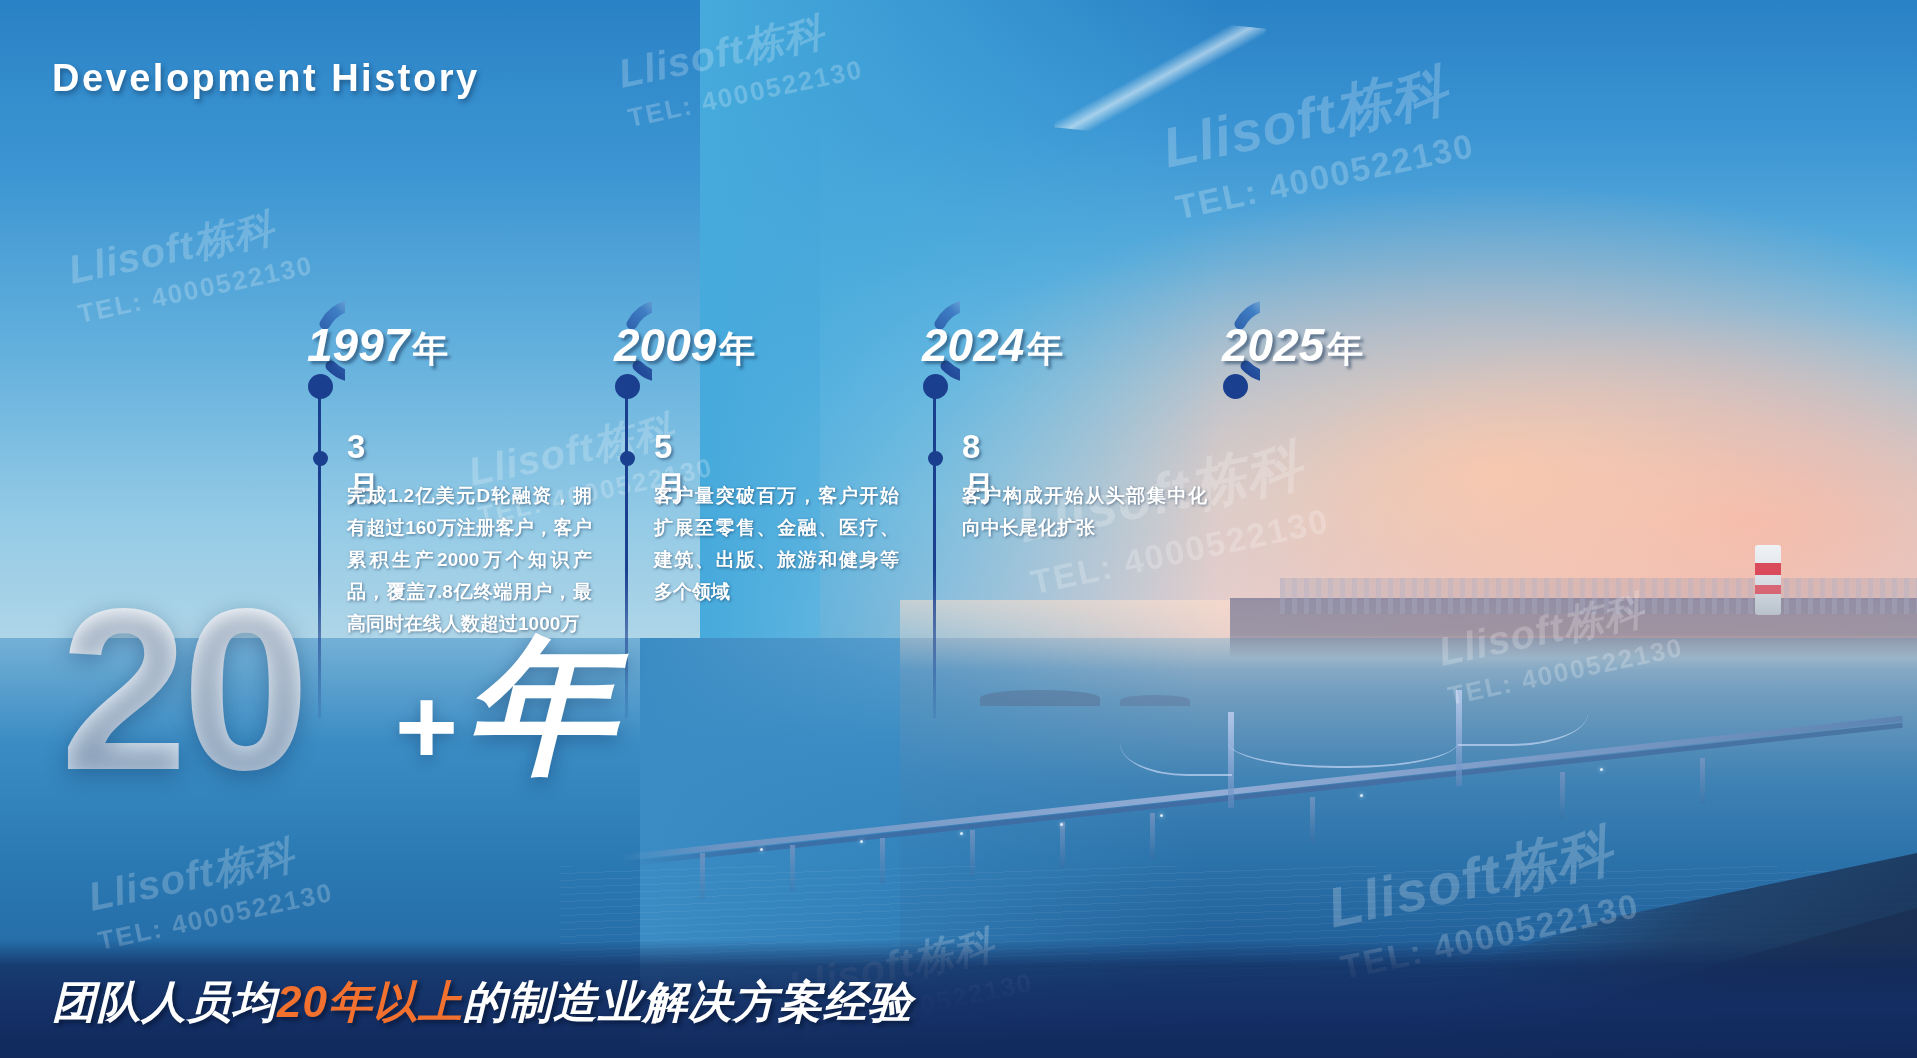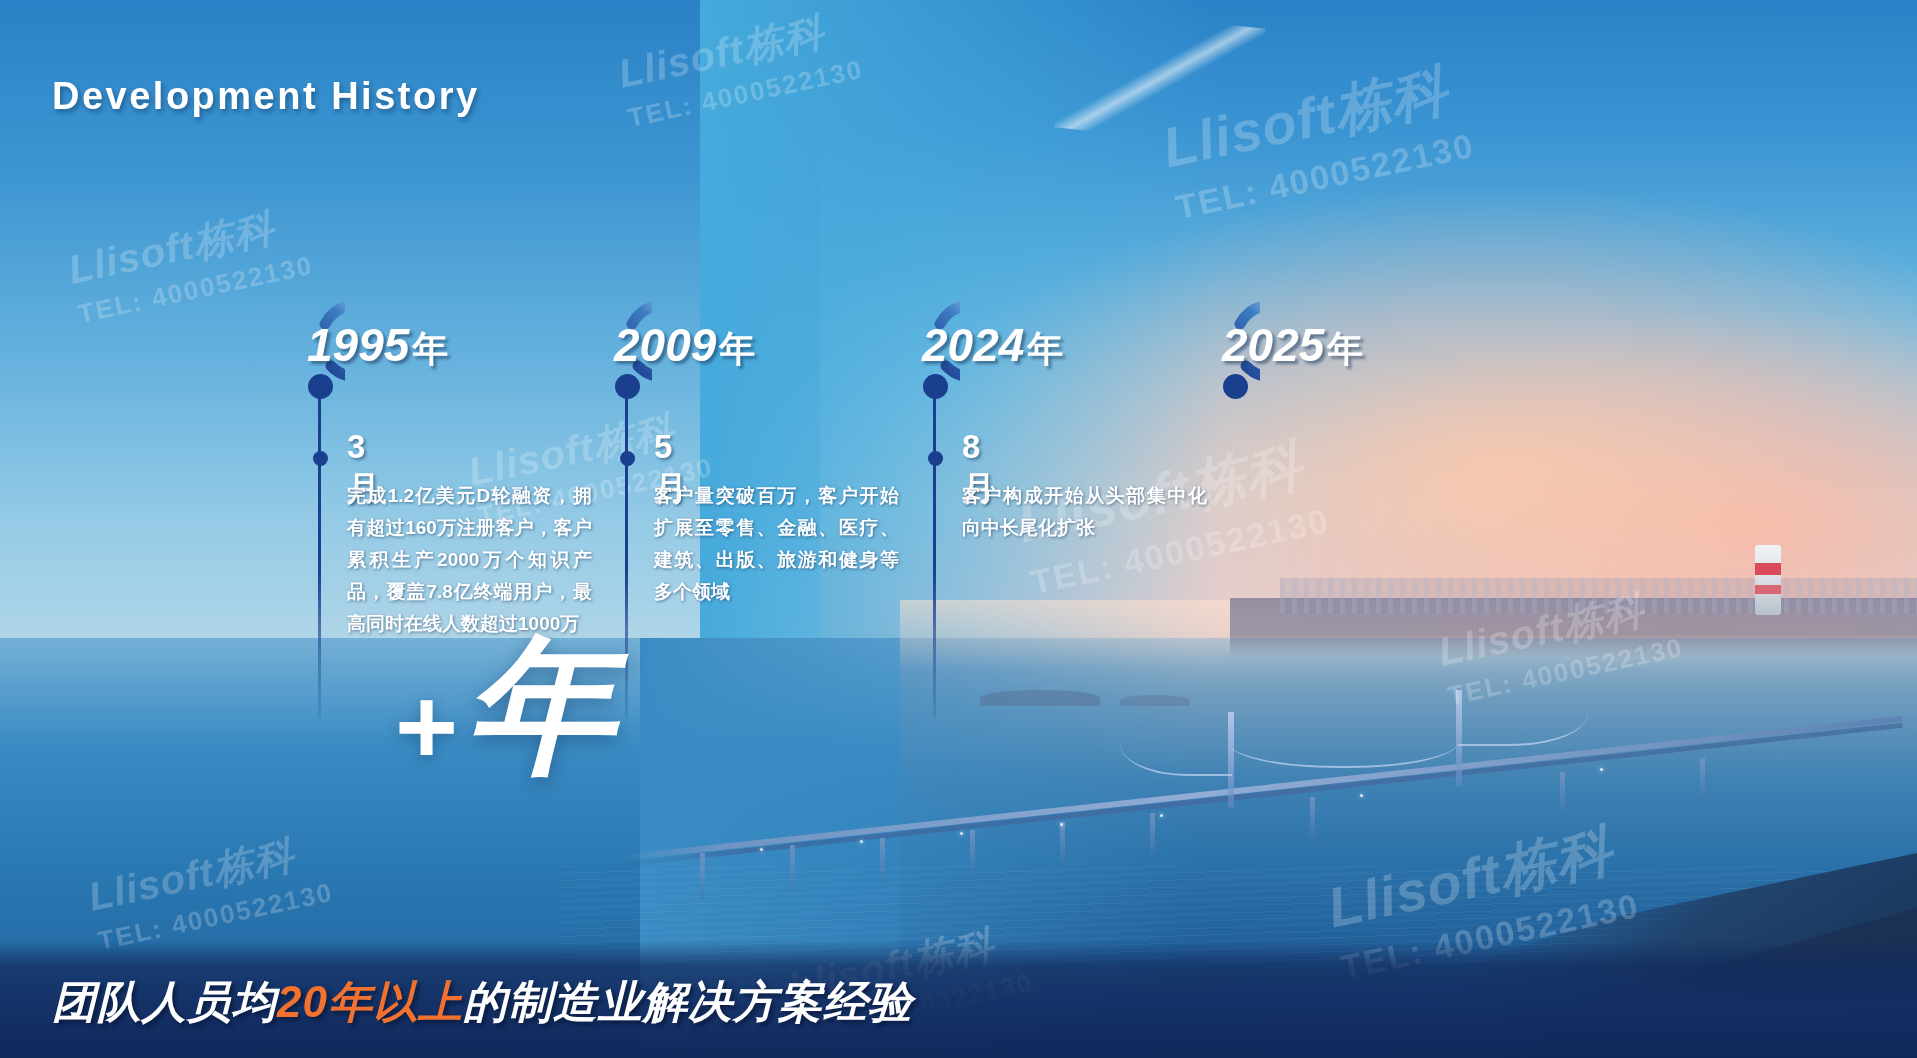--- a/index.html
+++ b/index.html
@@ -145,21 +145,21 @@
   
   .header { position:absolute; left:52px; top:55px; }
   .title {
     font-size:92px; font-weight:900; font-style:italic; line-height:1;
     letter-spacing:2px; white-space:nowrap;
     text-shadow:5px 6px 0 rgba(10,40,75,0.45);
   }
   .title .c-y { color:#fff23d; }
   .title .c-w { color:#ffffff; }
   .subtitle {
-    margin-top:20px; font-size:38px; font-weight:700; color:#ffffff;
+    margin-top:2px; font-size:38px; font-weight:700; color:#ffffff;
     letter-spacing:2.5px; text-shadow:2px 3px 5px rgba(10,40,75,0.45);
   }
 
   
   .timeline { position:absolute; left:0; top:0; width:1917px; height:1058px; }
   .node { position:absolute; top:300px; }
   .ring { position:absolute; left:0; top:0; width:90px; height:90px; }
   .year {
     position:absolute; left:52px; top:18px; white-space:nowrap;
     font-size:46px; font-weight:800; color:#ffffff; font-style:italic;
@@ -321,21 +321,21 @@
         <defs>
             <linearGradient id="g1" x1="0" y1="1" x2="1" y2="0">
           <stop offset="0%" stop-color="#1b3f8f"></stop>
               <stop offset="55%" stop-color="#3f7ec4"></stop>
               <stop offset="100%" stop-color="#cfe4f2" stop-opacity="0.25"></stop>
         </linearGradient>
           </defs>
         <path d="M76 66 A36 36 0 1 0 70 24" fill="none" stroke="url(#g1)" stroke-width="11" stroke-linecap="round"></path>
       </svg>
       <div class="year">
-        <span>1995</span><span class="suffix">年</span>
+        <span>1997</span><span class="suffix">年</span>
       </div>
       <div class="stem"></div>
       <div class="dot-lg"></div>
       <div class="dot-sm"></div>
       <div class="month">3月</div>
       <div class="desc">完成1.2亿美元D轮融资，拥有超过160万注册客户，客户累积生产2000万个知识产品，覆盖7.8亿终端用户，最高同时在线人数超过1000万</div>
     </div>
 
     <div class="node" style="left:562px;">
       <svg class="ring" viewBox="0 0 90 90">
@@ -393,20 +393,21 @@
       <div class="year">
         <span>2025</span><span class="suffix">年</span>
       </div>
       <div class="dot-lg"></div>
       <div class="month"></div>
       <div class="desc"></div>
     </div>
 
   </div>
 
+  <div class="bignum">20</div>
   <div class="bigplus">+</div>
   <div class="bigyear">年</div>
 
   <div class="banner">
     <div class="banner-inner">
       <span class="w">团队人员均</span><span class="o">20年以上</span><span class="w">的制造业解决方案经验</span>
     </div>
   </div>
 
 </div>

